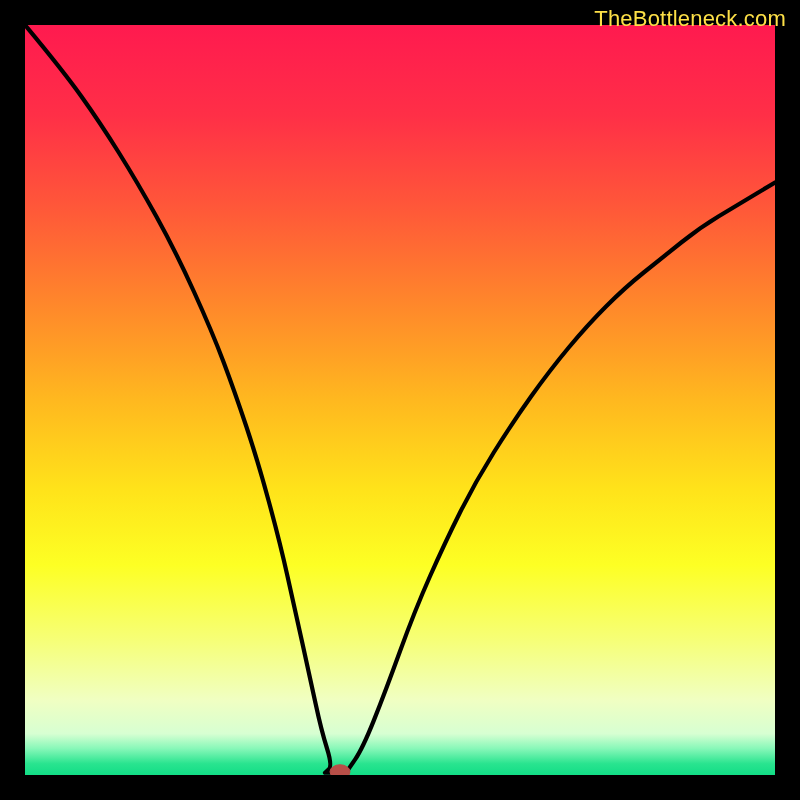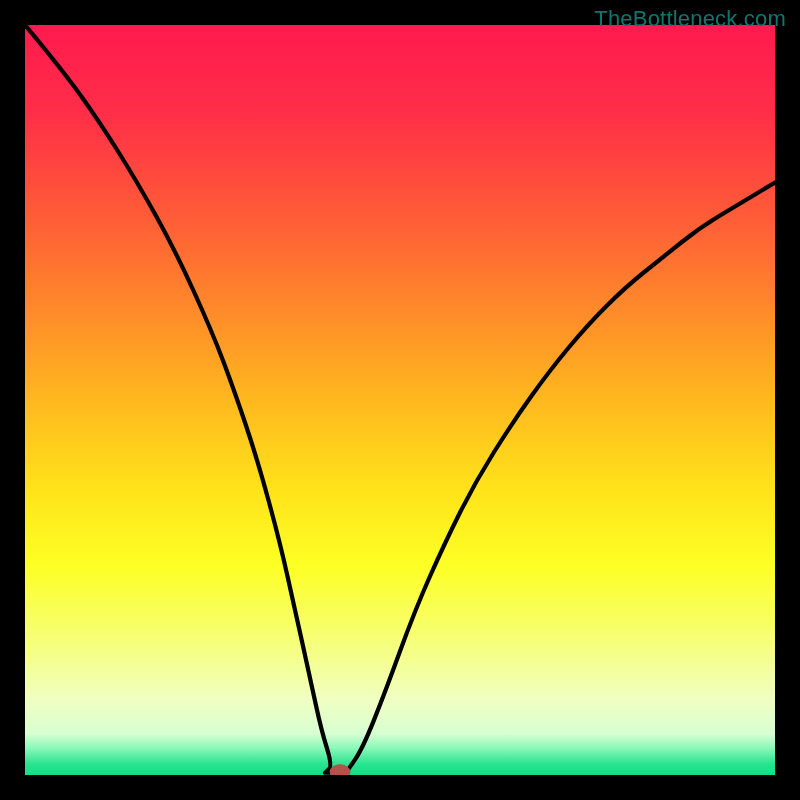--- a/index.html
+++ b/index.html
@@ -14,21 +14,21 @@
   .frame {
     position: relative;
     width: 800px;
     height: 800px;
     background: #000;
   }
   .watermark {
     position: absolute;
     top: 6px;
     right: 14px;
-    color: #0f766e;
+    color: #fde047;
     font-size: 22px;
     letter-spacing: 0.2px;
     z-index: 20;
     font-weight: 400;
     margin-left: 28px;
   }
   .plot-area {
     position: absolute;
     left: 25px;
     top: 25px;

